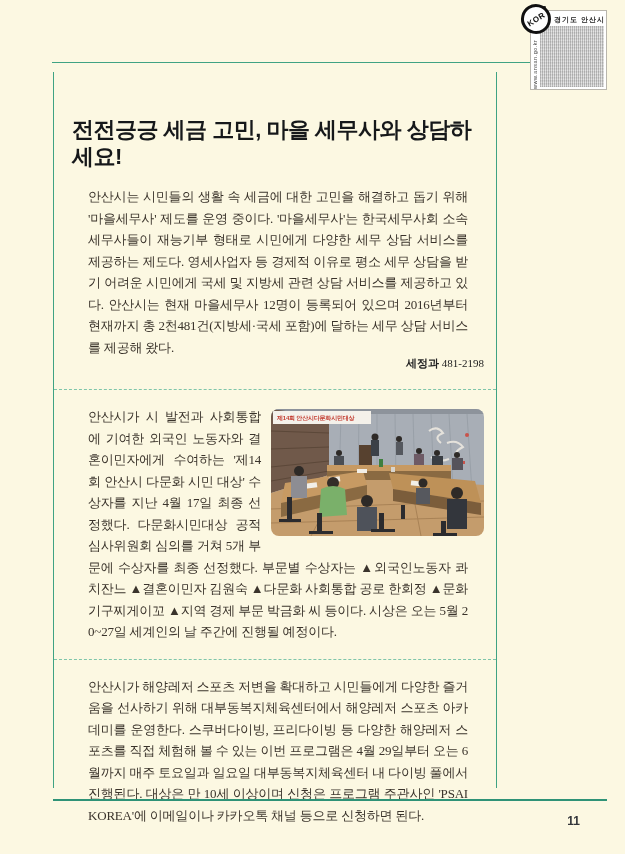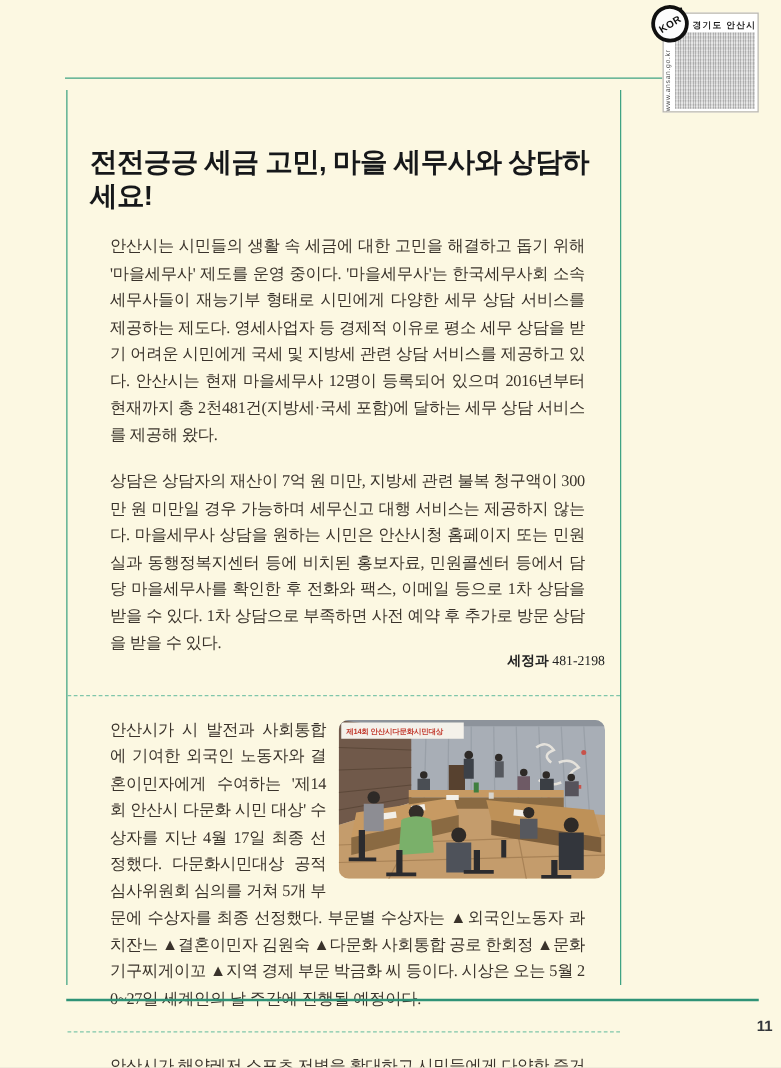--- a/index.html
+++ b/index.html
@@ -39,21 +39,21 @@
   .contact .dept{font-weight:bold;}
   .contact.inline{margin-top:-21.5px;font-family:Liberation Serif, serif;}
   .sep{border:0;border-top:1px dashed #7FC6AA;margin:15px -12px 13px -18px;}
 
   
   .photo{float:right;width:213px;height:127px;margin:3px 0 14px 10px;border-radius:8px;
          overflow:hidden;display:block;}
 
   
   .bottom-rule{position:absolute;left:53px;top:799px;width:554px;height:2px;background:#2F9377;}
-  .page-number{position:absolute;left:598px;top:814px;width:20px;text-align:right;
+  .page-number{position:absolute;left:560px;top:814px;width:20px;text-align:right;
          font-family:"Liberation Sans",sans-serif;font-weight:bold;font-size:12px;color:#33363a;}
 </style>
 </head>
 <body>
 
 <div class="page">
 
   <div class="top-rule"></div>
 
   <div class="stamp">
@@ -64,21 +64,20 @@
       <span>KOR</span>
     </div>
   </div>
 
   <div class="frame">
 
     <section>
       <h2 class="article-title">전전긍긍 세금 고민, 마을 세무사와 상담하세요!</h2>
       <div class="article-body">
         <p>안산시는 시민들의 생활 속 세금에 대한 고민을 해결하고 돕기 위해 '마을세무사' 제도를 운영 중이다. '마을세무사'는 한국세무사회 소속 세무사들이 재능기부 형태로 시민에게 다양한 세무 상담 서비스를 제공하는 제도다. 영세사업자 등 경제적 이유로 평소 세무 상담을 받기 어려운 시민에게 국세 및 지방세 관련 상담 서비스를 제공하고 있다. 안산시는 현재 마을세무사 12명이 등록되어 있으며 2016년부터 현재까지 총 2천481건(지방세·국세 포함)에 달하는 세무 상담 서비스를 제공해 왔다.</p>
-        <p>상담은 상담자의 재산이 7억 원 미만, 지방세 관련 불복 청구액이 300만 원 미만일 경우 가능하며 세무신고 대행 서비스는 제공하지 않는다. 마을세무사 상담을 원하는 시민은 안산시청 홈페이지 또는 민원실과 동행정복지센터 등에 비치된 홍보자료, 민원콜센터 등에서 담당 마을세무사를 확인한 후 전화와 팩스, 이메일 등으로 1차 상담을 받을 수 있다. 1차 상담으로 부족하면 사전 예약 후 추가로 방문 상담을 받을 수 있다.</p>
       </div>
       <div class="contact inline">
         <span class="dept">세정과</span>
         <span>481-2198</span>
       </div>
     </section>
 
     <hr class="sep">
 
     <section>

